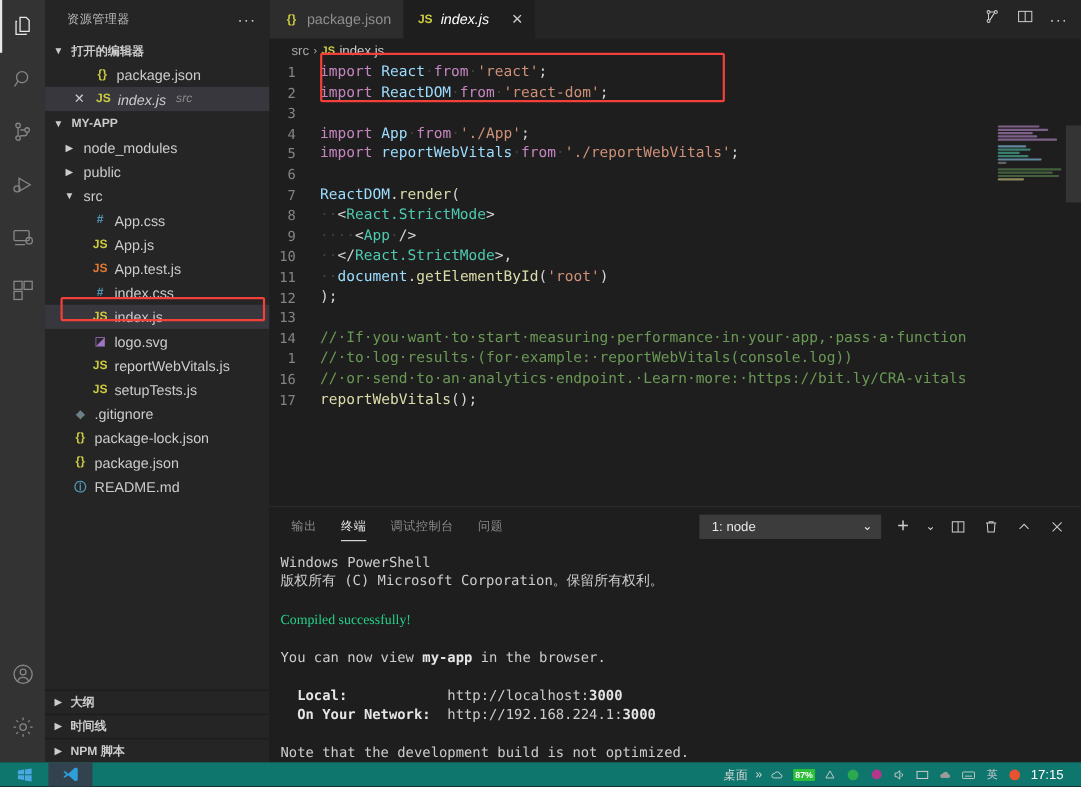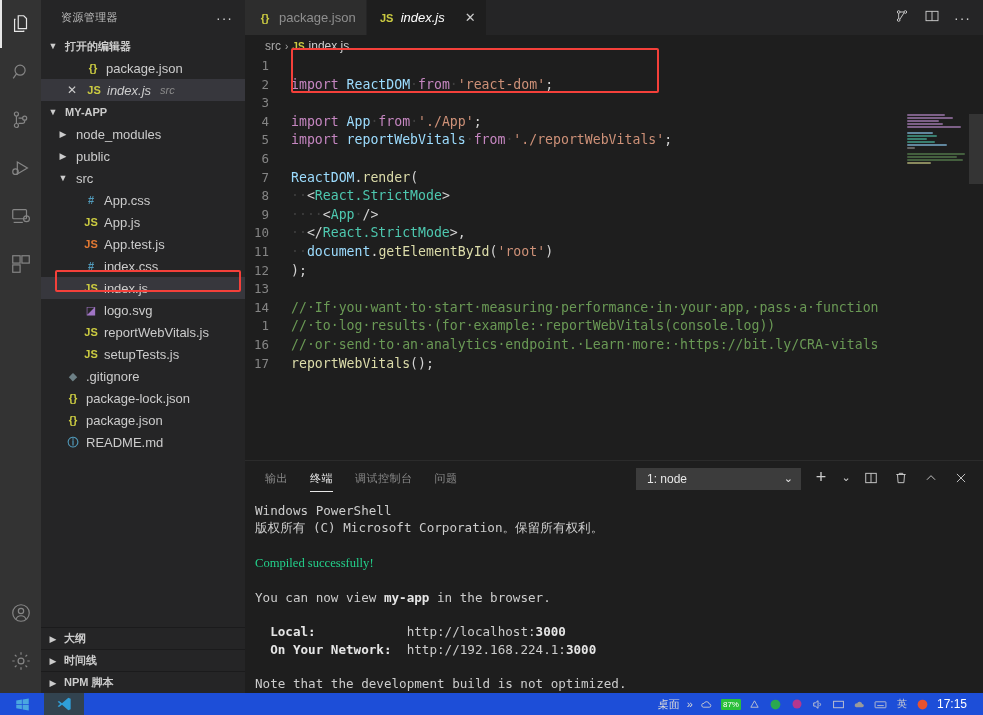--- a/index.html
+++ b/index.html
@@ -157,21 +157,21 @@
     font-size: 11px; color: #8a8a8a; margin-right: 22px;
     height: 35px; display: flex; align-items: center; position: relative;
     letter-spacing: .5px;
   }
   .ptab.active { color: #e7e7e7; }
   .ptab.active::after {
     content: ""; position: absolute; left: 0; right: 0; bottom: 4px; height: 1px;
     background: #e7e7e7;
   }
   .panel-actions {
-    margin-left: auto; display: flex; align-items: flex-start; gap: 10px;
+    margin-left: auto; display: flex; align-items: center; gap: 10px;
     padding-right: 12px; color: #cccccc; padding-left: 44px;
   }
   .term-select {
     width: 165px; height: 22px; background: #3c3c3c; color: #e7e7e7;
     display: flex; align-items: center; justify-content: space-between;
     padding: 0 7px 0 10px; font-size: 12px; border: 1px solid #3c3c3c;
   }
   .pa-icon { width: 20px; height: 20px; display:flex; align-items:center; justify-content:center; color:#cccccc;}
 
   .terminal {
@@ -180,31 +180,31 @@
     font-size: 12.6px; line-height: 17.2px; color: #cccccc;
     white-space: pre; overflow: hidden; height: 198px;
   }
   .t-green { color: #23d18b; font-family: Liberation Serif, serif; }
   .t-bold  { font-weight: bold; color: #e5e5e5; }
   .t-cyan  { color: #29b8db; }
 
   
   .taskbar {
     position: absolute; left: 0; bottom: 0; width: 983px; height: 22px;
-    background: #1d4ed8; display: flex; align-items: center;
+    background: #0f766e; display: flex; align-items: center;
     color: #d9d9d9; font-size: 11px;
   }
   .tb-start { width: 44px; height: 22px; display:flex; align-items:center; justify-content:center;}
   .tb-item { width: 40px; height: 22px; display: flex; align-items: center; justify-content: center;}
   .tb-item.active { background: #32434f; }
   .tb-tray { margin-left: auto; display: flex; align-items: center; gap: 7px; padding-right: 8px;}
   .tray-g { width: 14px; height: 14px; display:flex; align-items:center; justify-content:center; font-size:11px;}
   .tb-clock { font-size: 12px; color: #ffffff; padding-right: 8px; line-height: 1; }
   .batt {
-    background: #2bbf3a; color: #ffffff; font-size: 8px; font-weight: normal;
+    background: #2bbf3a; color: #ffffff; font-size: 8px; font-weight: bold;
     padding: 1px 2px; border-radius: 1px;
   }
 </style>
 </head>
 <body>
 
 <div id="app">
 
   <div class="activitybar">
     <div class="ab-icon active" title="Explorer">
@@ -401,21 +401,21 @@
 
     <div class="breadcrumbs">
       <span>src</span>
       <span class="bc-sep">›</span>
       <span class="bc-js">JS</span>
       <span class="bc-file">index.js</span>
     </div>
 
     <div class="code-wrap">
       <div id="code-lines">
-          <div class="code-line"><span class="lnum">1</span></div>
+          <div class="code-line"><span class="lnum">1</span><span class="ctext"><span class="kw">import </span><span class="id">React</span><span class="ws">·</span><span class="kw">from</span><span class="ws">·</span><span class="str">'react'</span><span class="punc">;</span></span></div>
           <div class="code-line"><span class="lnum">2</span><span class="ctext"><span class="kw">import </span><span class="id">ReactDOM</span><span class="ws">·</span><span class="kw">from</span><span class="ws">·</span><span class="str">'react-dom'</span><span class="punc">;</span></span></div>
           <div class="code-line"><span class="lnum">3</span></div>
           <div class="code-line"><span class="lnum">4</span><span class="ctext"><span class="kw">import </span><span class="id">App</span><span class="ws">·</span><span class="kw">from</span><span class="ws">·</span><span class="str">'./App'</span><span class="punc">;</span></span></div>
           <div class="code-line"><span class="lnum">5</span><span class="ctext"><span class="kw">import </span><span class="id">reportWebVitals</span><span class="ws">·</span><span class="kw">from</span><span class="ws">·</span><span class="str">'./reportWebVitals'</span><span class="punc">;</span></span></div>
           <div class="code-line"><span class="lnum">6</span><span class="ctext"></span></div>
           <div class="code-line"><span class="lnum">7</span><span class="ctext"><span class="id">ReactDOM</span><span class="punc">.</span><span class="fn">render</span><span class="punc">(</span></span></div>
           <div class="code-line"><span class="lnum">8</span><span class="ctext"><span class="ws">··</span><span class="punc">&lt;</span><span class="tag">React.StrictMode</span><span class="punc">&gt;</span></span></div>
           <div class="code-line"><span class="lnum">9</span><span class="ctext"><span class="ws">··</span><span class="ws">··</span><span class="punc">&lt;</span><span class="tag">App</span><span class="ws">·</span><span class="punc">/&gt;</span></span></div>
           <div class="code-line"><span class="lnum">10</span><span class="ctext"><span class="ws">··</span><span class="punc">&lt;/</span><span class="tag">React.StrictMode</span><span class="punc">&gt;,</span></span></div>
           <div class="code-line"><span class="lnum">11</span><span class="ctext"><span class="ws">··</span><span class="id">document</span><span class="punc">.</span><span class="fn">getElementById</span><span class="punc">(</span><span class="str">'root'</span><span class="punc">)</span></span></div>

